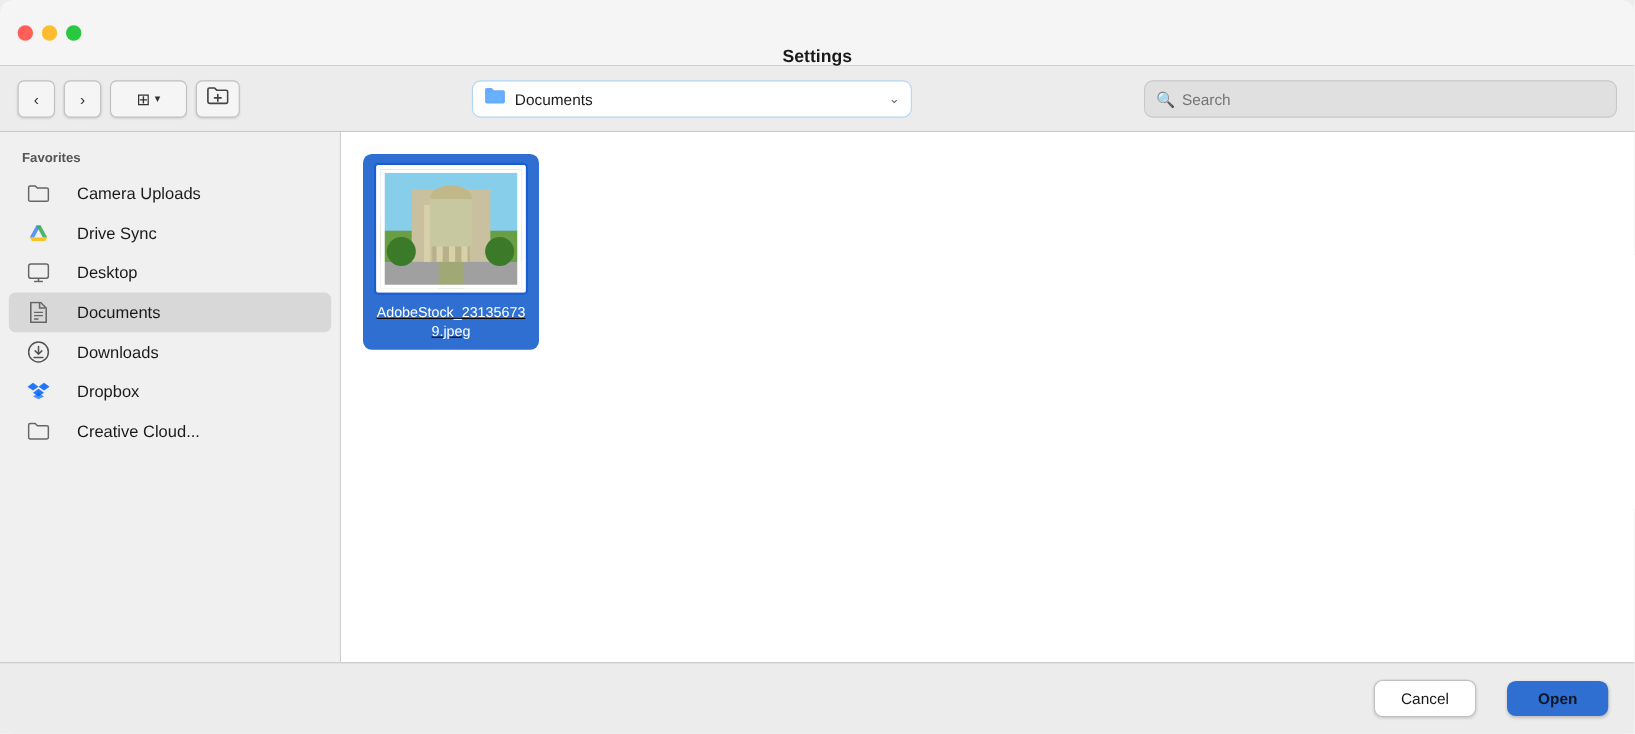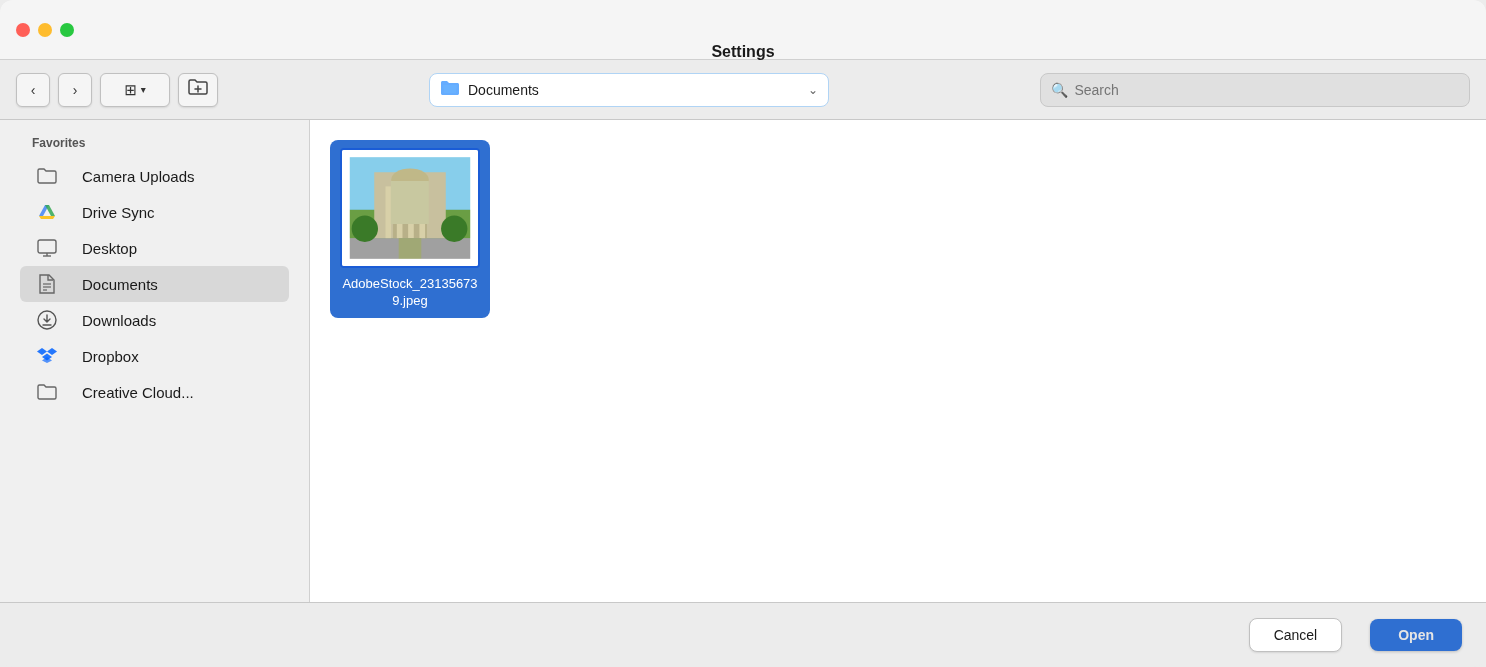--- a/index.html
+++ b/index.html
@@ -154,21 +154,21 @@
       display: flex;
       flex: 1;
       overflow: hidden;
     }
 
     
     .sidebar {
       width: 310px;
       background: #f0f0f0;
       border-right: 1px solid #d0d0d0;
-      padding: 16px 16px;
+      padding: 16px 4px;
       overflow-y: auto;
       flex-shrink: 0;
     }
 
     .sidebar-section-label {
       font-size: 12px;
       font-weight: 700;
       color: #555;
       padding: 0 16px 8px 16px;
       text-transform: none;
@@ -224,20 +224,21 @@
       align-items: center;
       gap: 8px;
       cursor: pointer;
       padding: 8px;
       border-radius: 8px;
       width: 160px;
     }
 
     .file-item.selected {
       background: #2f6fd1;
+      text-decoration: underline;
     }
 
     .file-thumbnail {
       width: 140px;
       height: 120px;
       border-radius: 4px;
       overflow: hidden;
       display: flex;
       align-items: center;
       justify-content: center;
@@ -314,21 +315,21 @@
       box-shadow: 0 1px 2px rgba(0,0,0,0.1);
     }
 
     .btn-open {
       background: #2f6fd1;
       border: none;
       border-radius: 8px;
       padding: 8px 28px;
       font-size: 14px;
       font-weight: 600;
-      color: #e5e5e5;
+      color: #0f172a;
       cursor: pointer;
       box-shadow: 0 1px 3px rgba(0,0,0,0.2);
       text-align: center;
     }
   </style>
 </head>
 <body>
 
 <div class="title-bar">
   <div class="traffic-lights">

